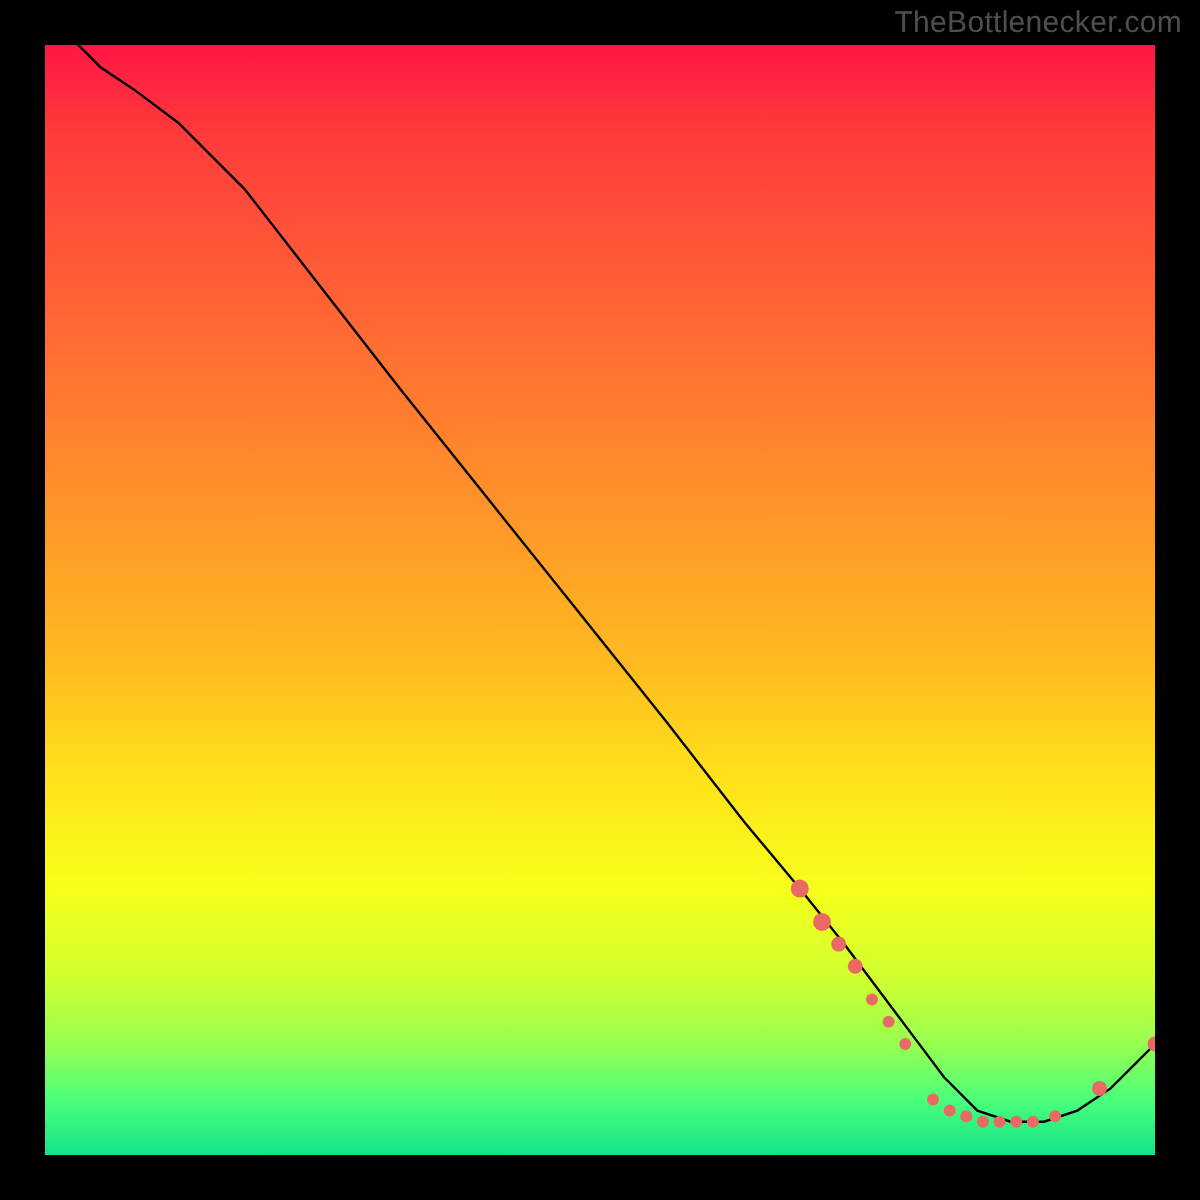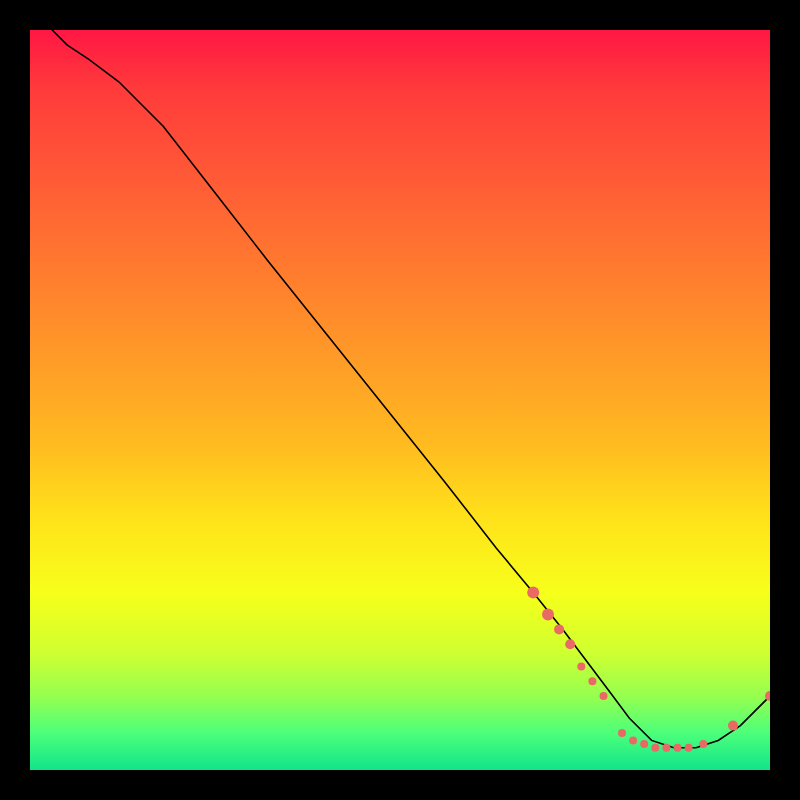--- a/index.html
+++ b/index.html
@@ -62,20 +62,21 @@
     right: 12px;
     color: #4f4f4f;
     font-size: 20px;
     letter-spacing: 0.2px;
   }
 </style>
 </head>
 <body>
 
 <div class="stage">
+  <div class="source-label">TheBottlenecker.com</div>
 
   <div class="plot-area">
     <svg class="curve-svg" viewBox="0 0 740 740" preserveAspectRatio="none">
       <path id="curve-path" class="curve-path" d="M22.2 0.0 L37.0 14.8 L59.2 29.6 L88.8 51.8 L133.2 96.2 L185.0 162.8 L236.8 229.4 L296.0 303.4 L355.2 377.4 L414.4 451.4 L466.2 518.0 L503.2 562.4 L532.8 599.4 L555.0 629.0 L577.2 658.6 L599.4 688.2 L621.6 710.4 L643.8 717.8 L666.0 717.8 L688.2 710.4 L710.4 695.6 L740.0 666.0"></path>
       <g id="markers-group">
           <circle cx="503.2" cy="562.4" r="6.0" class="marker"></circle>
           <circle cx="518.0" cy="584.6" r="6.0" class="marker"></circle>
           <circle cx="529.1" cy="599.4" r="5.0" class="marker"></circle>
           <circle cx="540.2" cy="614.2" r="5.0" class="marker"></circle>
           <circle cx="551.3" cy="636.4" r="4.0" class="marker"></circle>

